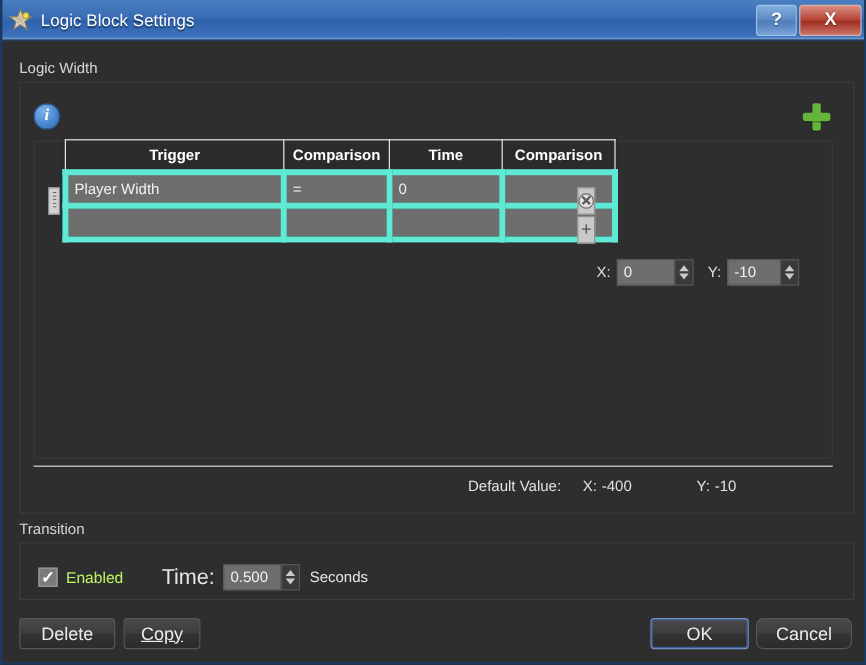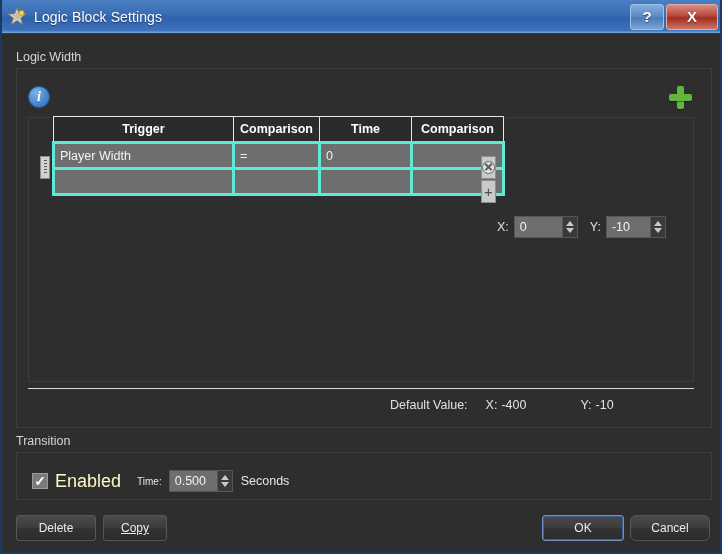--- a/index.html
+++ b/index.html
@@ -199,21 +199,21 @@
     height: 24px;
     border: 1px solid #e8e8e8;
     text-align: center;
     padding: 0;
   }
   #trigger-table td {
     background: #6e6e6e;
     color: #f2f2f2;
     font-size: 12.5px;
     height: 23px;
-    border: 3px solid #5eead4;
+    border: 5px solid #5eead4;
     padding: 0 0 0 5px;
     text-align: left;
     white-space: nowrap;
     overflow: hidden;
   }
   .col-trigger    { width: 172px; }
   .col-comparison { width: 78px; }
   .col-value      { width: 84px; }
   .col-operation  { width: 84px; }
 
@@ -368,34 +368,34 @@
     justify-content: center;
     cursor: pointer;
     margin-right: 7px;
   }
   .checkbox .tick {
     color: #ffffff;
     font-size: 14px;
     line-height: 14px;
     font-weight: bold;
   }
-  .cb-label { color: #fef9c3; font-size: 18px; }
-  .time-label { color: #e6e6e6; font-size: 10px; margin-right: 7px; margin-left: 16px; }
+  .cb-label { color: #bef264; font-size: 13px; margin-right: 32px; }
+  .time-label { color: #e6e6e6; font-size: 18px; margin-right: 7px; }
   .seconds-label { color: #e6e6e6; font-size: 12.5px; margin-left: 8px; }
 
   
   .btn {
     position: absolute;
     height: 26px;
     box-sizing: border-box;
     background: linear-gradient(to bottom, #4a4a4a 0%, #3c3c3c 50%, #333333 51%, #2c2c2c 100%);
     border: 1px solid #565656;
     border-radius: 3px;
     color: #ececec;
-    font-size: 12px;
+    font-size: 15px;
     display: flex;
     align-items: center;
     justify-content: center;
     cursor: pointer;
   }
   .btn.disabled {
     color: #6d6d6d;
     background: linear-gradient(to bottom, #3a3a3a 0%, #343434 50%, #2f2f2f 51%, #2b2b2b 100%);
     border-color: #484848;
     cursor: default;

